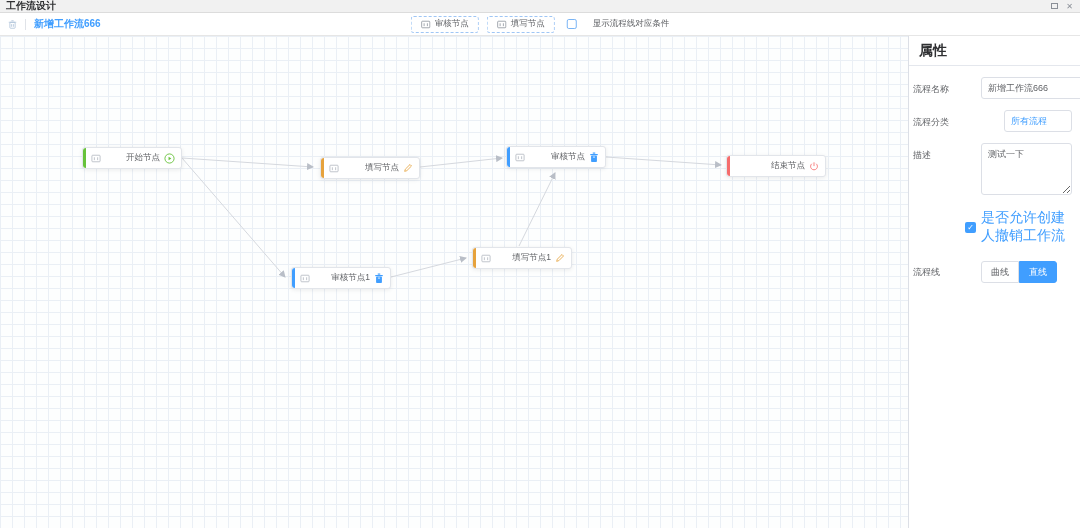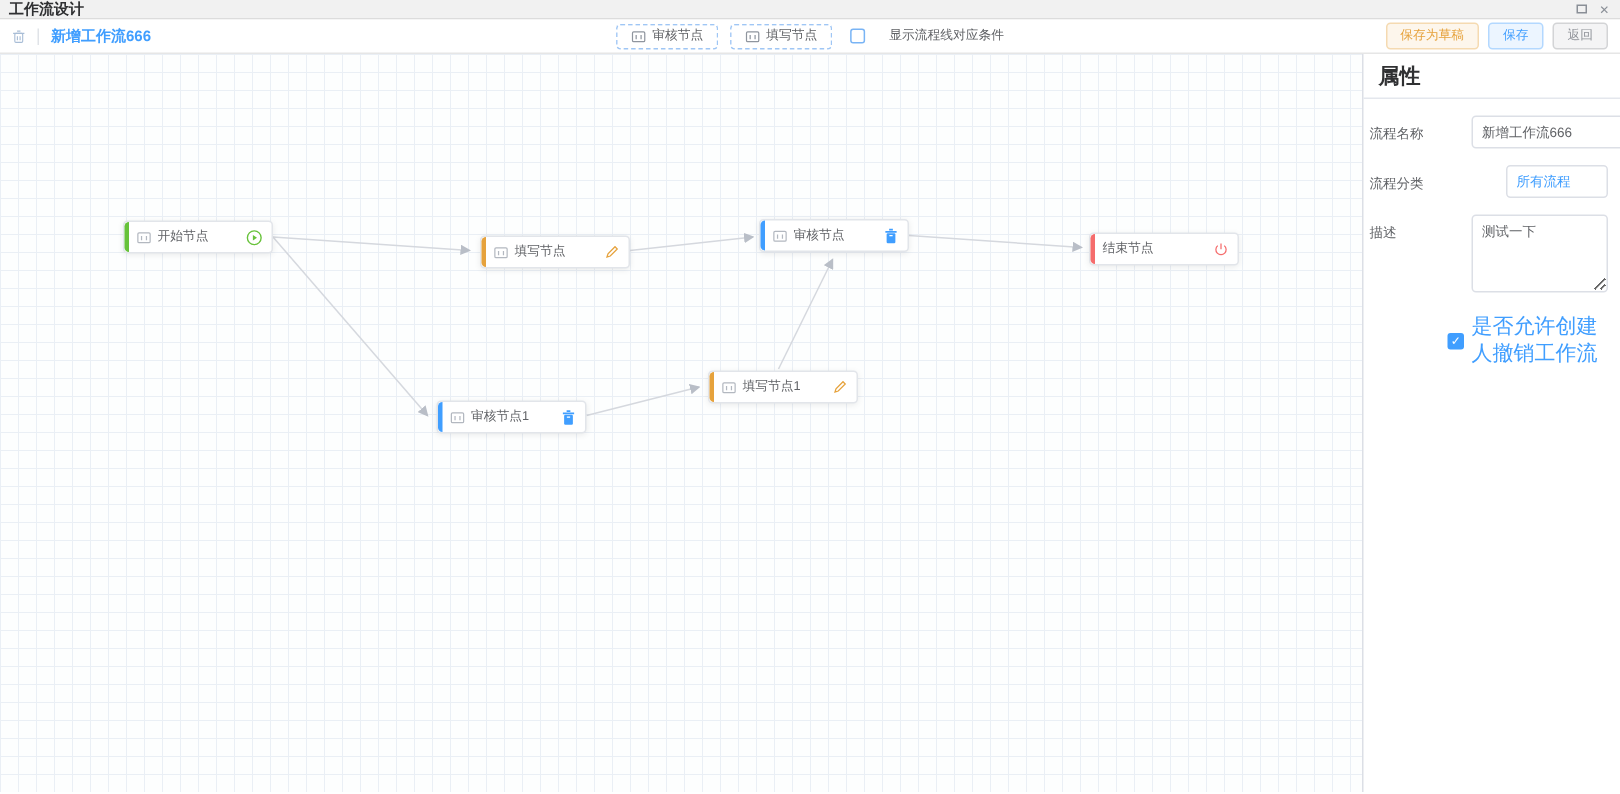--- a/index.html
+++ b/index.html
@@ -45,21 +45,21 @@
       linear-gradient(90deg, #eaeff5 1px, transparent 1px);
     background-size:12px 12px; overflow:hidden; }
   .edges { position:absolute; left:0; top:0; width:100%; height:100%; }
 
   .flow-node { position:absolute; width:100px; height:22px; background:#fff;
     border:1px solid #e2e5ea; border-radius:3px; box-shadow:0 1px 4px rgba(0,0,0,.08);
     display:flex; align-items:center; padding:0 6px 0 8px; cursor:pointer; }
   .nbar { position:absolute; left:0; top:0; bottom:0; width:3px;
     border-radius:3px 0 0 3px; }
   .nicon { display:inline-flex; margin-right:4px; }
-  .nlabel { flex:1; text-align:left; font-size:8.5px; color:#606266;
+  .nlabel { flex:1; text-align:right; font-size:8.5px; color:#606266;
     white-space:nowrap; overflow:hidden; }
   .naction { display:inline-flex; margin-left:4px; cursor:pointer; }
 
   
   .panel { width:172px; background:#fff; border-left:1px solid #dcdfe6; font-size:9px; }
   .panel-header { padding:6px 10px 5px; font-weight:bold; color:#303133;
     border-bottom:1px solid #e4e7ed; font-size:14px; }
   .field { display:flex; align-items:flex-start; margin:11px 8px 0 4px; }
   .field-label { width:46px; text-align:left; color:#606266; padding-top:6px;
     margin-right:22px; flex:none; }
@@ -128,25 +128,20 @@
           <line x1="8" y1="4" x2="8" y2="7.5" stroke="#8f959e"></line>
         </svg>
       <span>填写节点</span>
     </span>
     <span class="chk-row">
       <span class="chk-box"></span>
       <span class="chk-label">显示流程线对应条件</span>
     </span>
   </div>
 
-  <div class="tb-right">
-    <span class="btn btn-draft">保存为草稿</span>
-    <span class="btn btn-save">保存</span>
-    <span class="btn btn-back">返回</span>
-  </div>
 </div>
 
 <div class="main">
   <div class="canvas">
 
     <svg class="edges" width="908" height="492">
       <defs>
         <marker id="arr" markerWidth="7" markerHeight="7" refX="6" refY="3.5" orient="auto">
           <path d="M0,0 L7,3.5 L0,7 Z" fill="#b9bec7"></path>
         </marker>
@@ -281,14 +276,21 @@
     <div class="field">
       <span class="field-label">描述</span>
       <textarea class="ctl" style="">测试一下</textarea>
     </div>
 
     <div class="revoke-row">
       <span class="chk-on">✓</span>
       <span class="revoke-label">是否允许创建人撤销工作流</span>
     </div>
 
+    <div class="field" style="margin-top:16px; align-items:center;">
+      <span class="field-label" style="padding-top:0">流程线</span>
+      <span class="seg">
+        <span class="seg-btn first">曲线</span>
+        <span class="seg-btn active">直线</span>
+      </span>
+    </div>
   </div>
 </div>
 
 </body></html>

